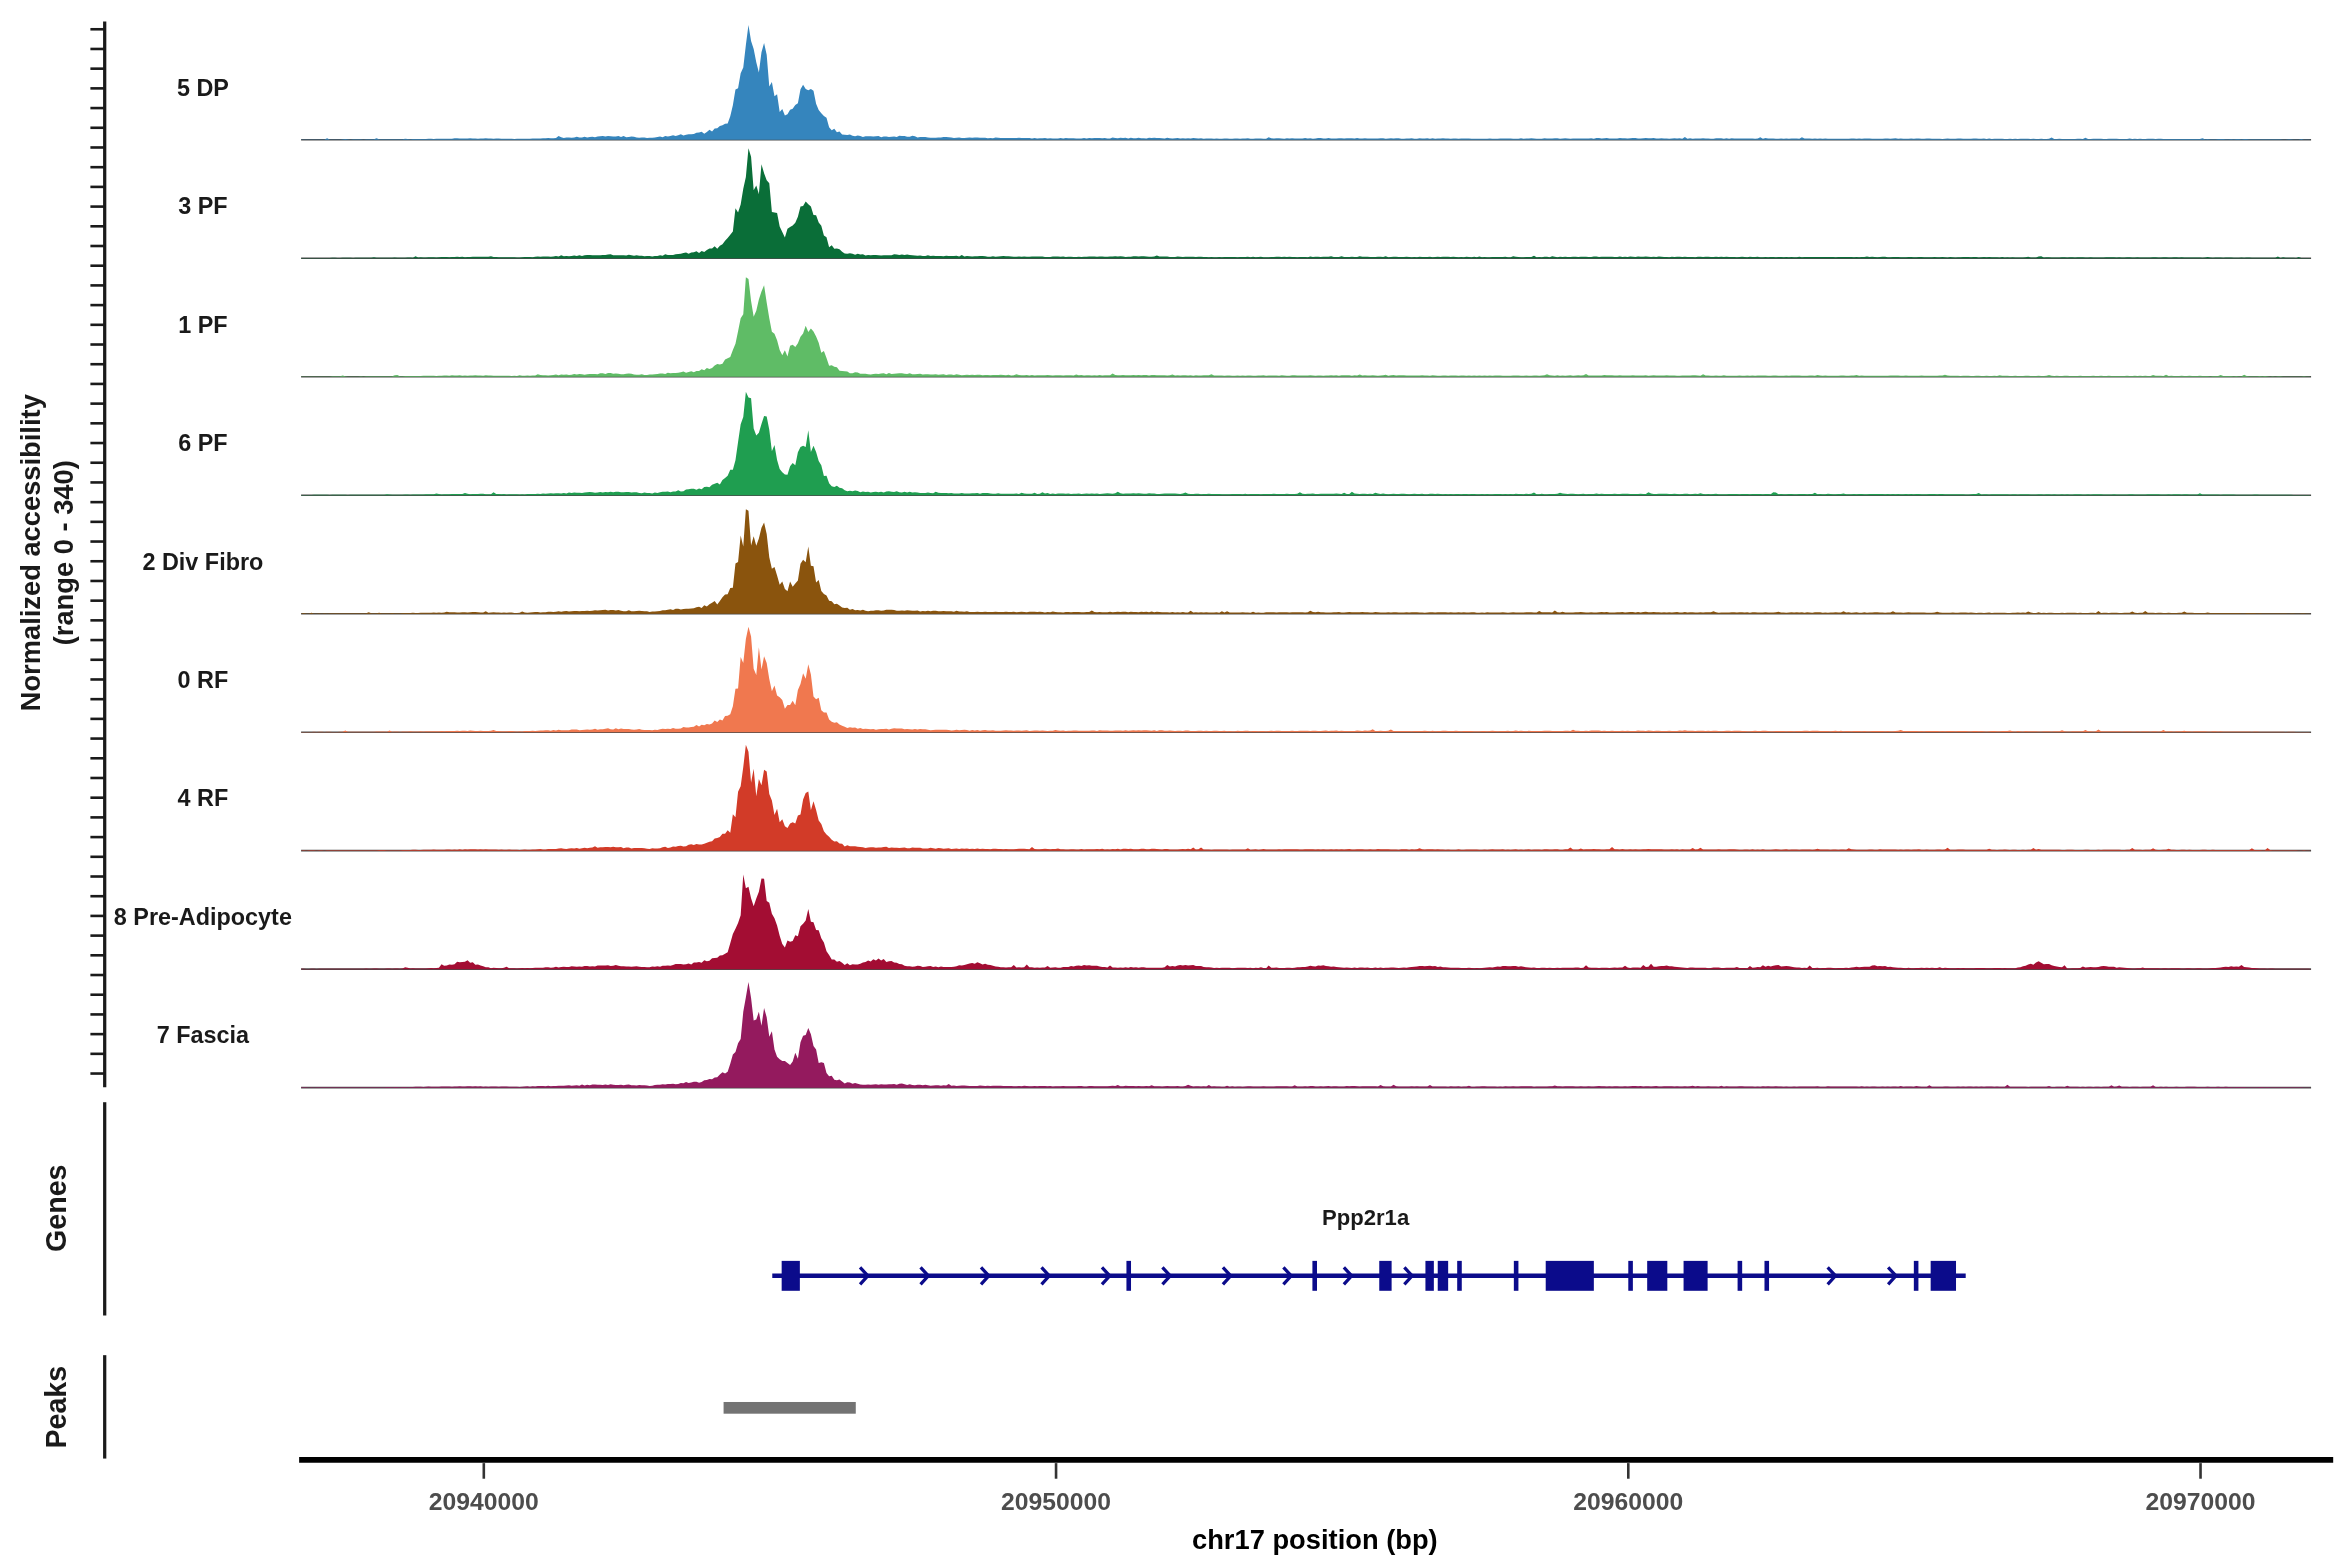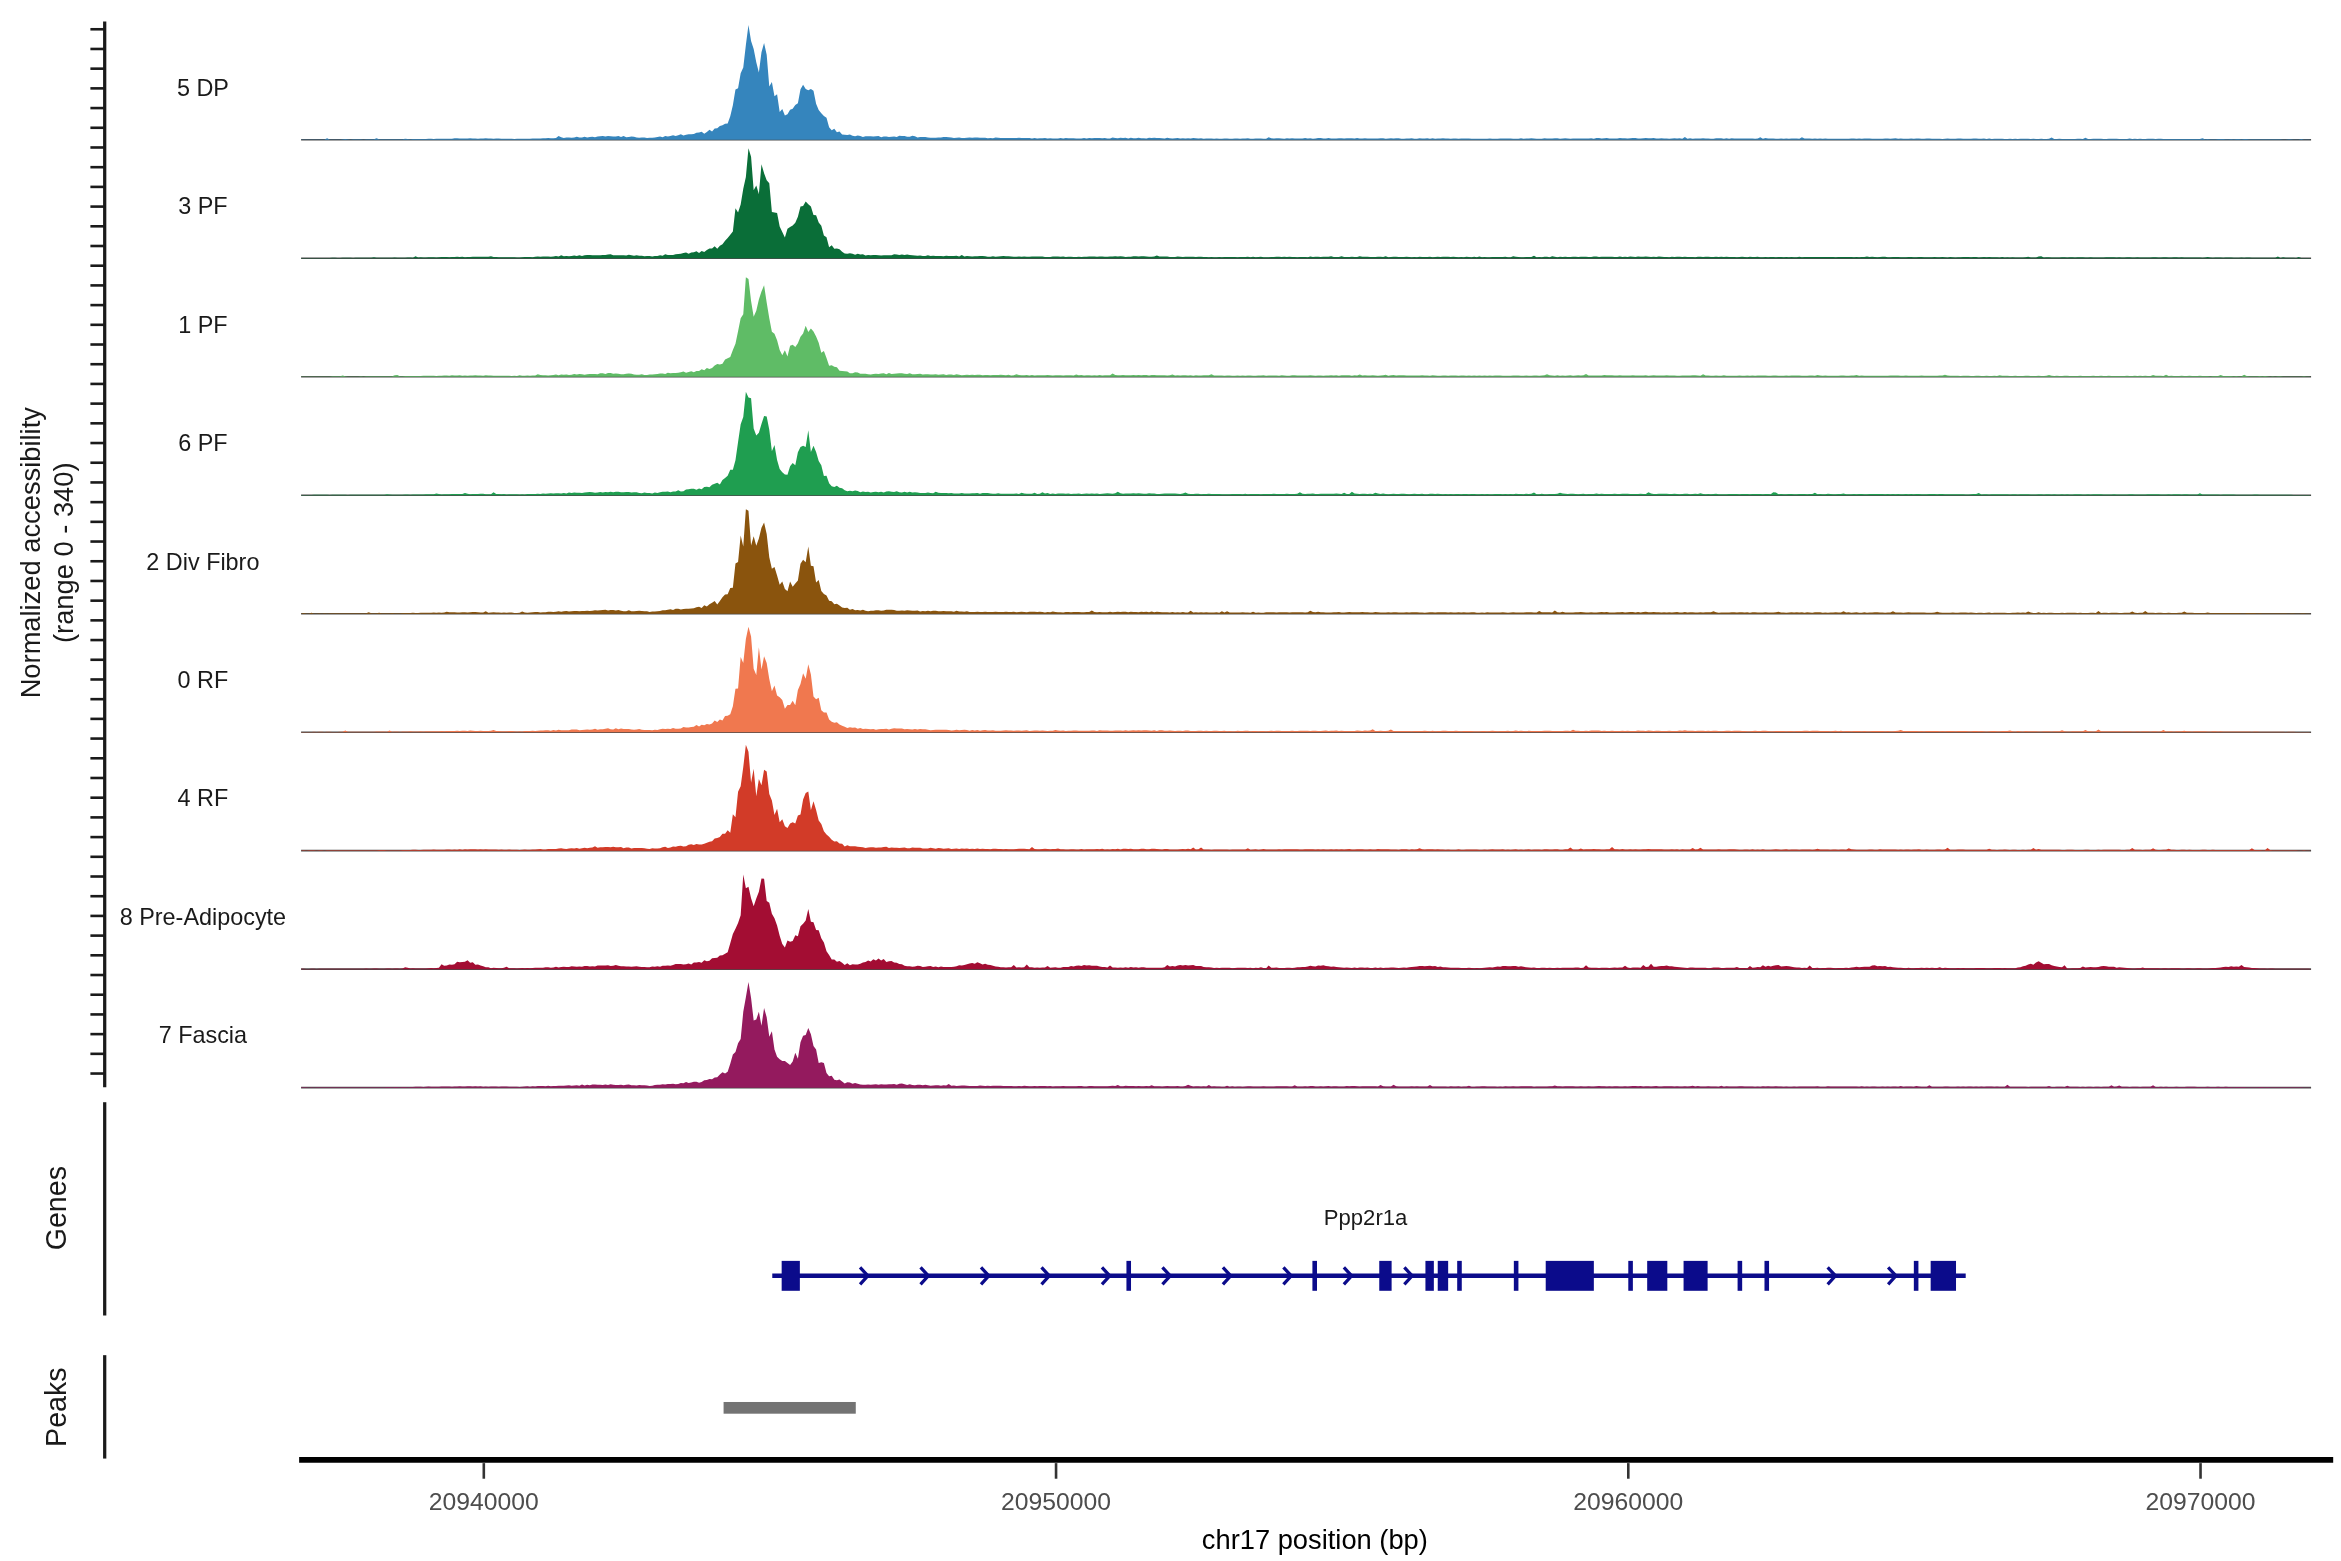--- a/index.html
+++ b/index.html
@@ -1,16 +1,16 @@
 <!DOCTYPE html>
 <html style="font-size:10.4px"><head>
 <meta charset="utf-8">
 <style>
   html,body{margin:0;padding:0;background:#ffffff;}
-  .page{width:100%;background:#ffffff;}
+  .page{width:100%;background:#ffffff;font-weight:bold;}
   svg{display:block;width:100%;height:auto;background:#ffffff;}
   text{font-family:"Liberation Sans", sans-serif;}
   .ytitle{font-size:42px;fill:#1a1a1a;}
   .panel-label{font-size:44px;fill:#1a1a1a;}
   .gene-label{font-size:34px;fill:#1a1a1a;}
   .axis-title{font-size:42px;fill:#000000;}
 </style>
 </head>
 <body>
 

